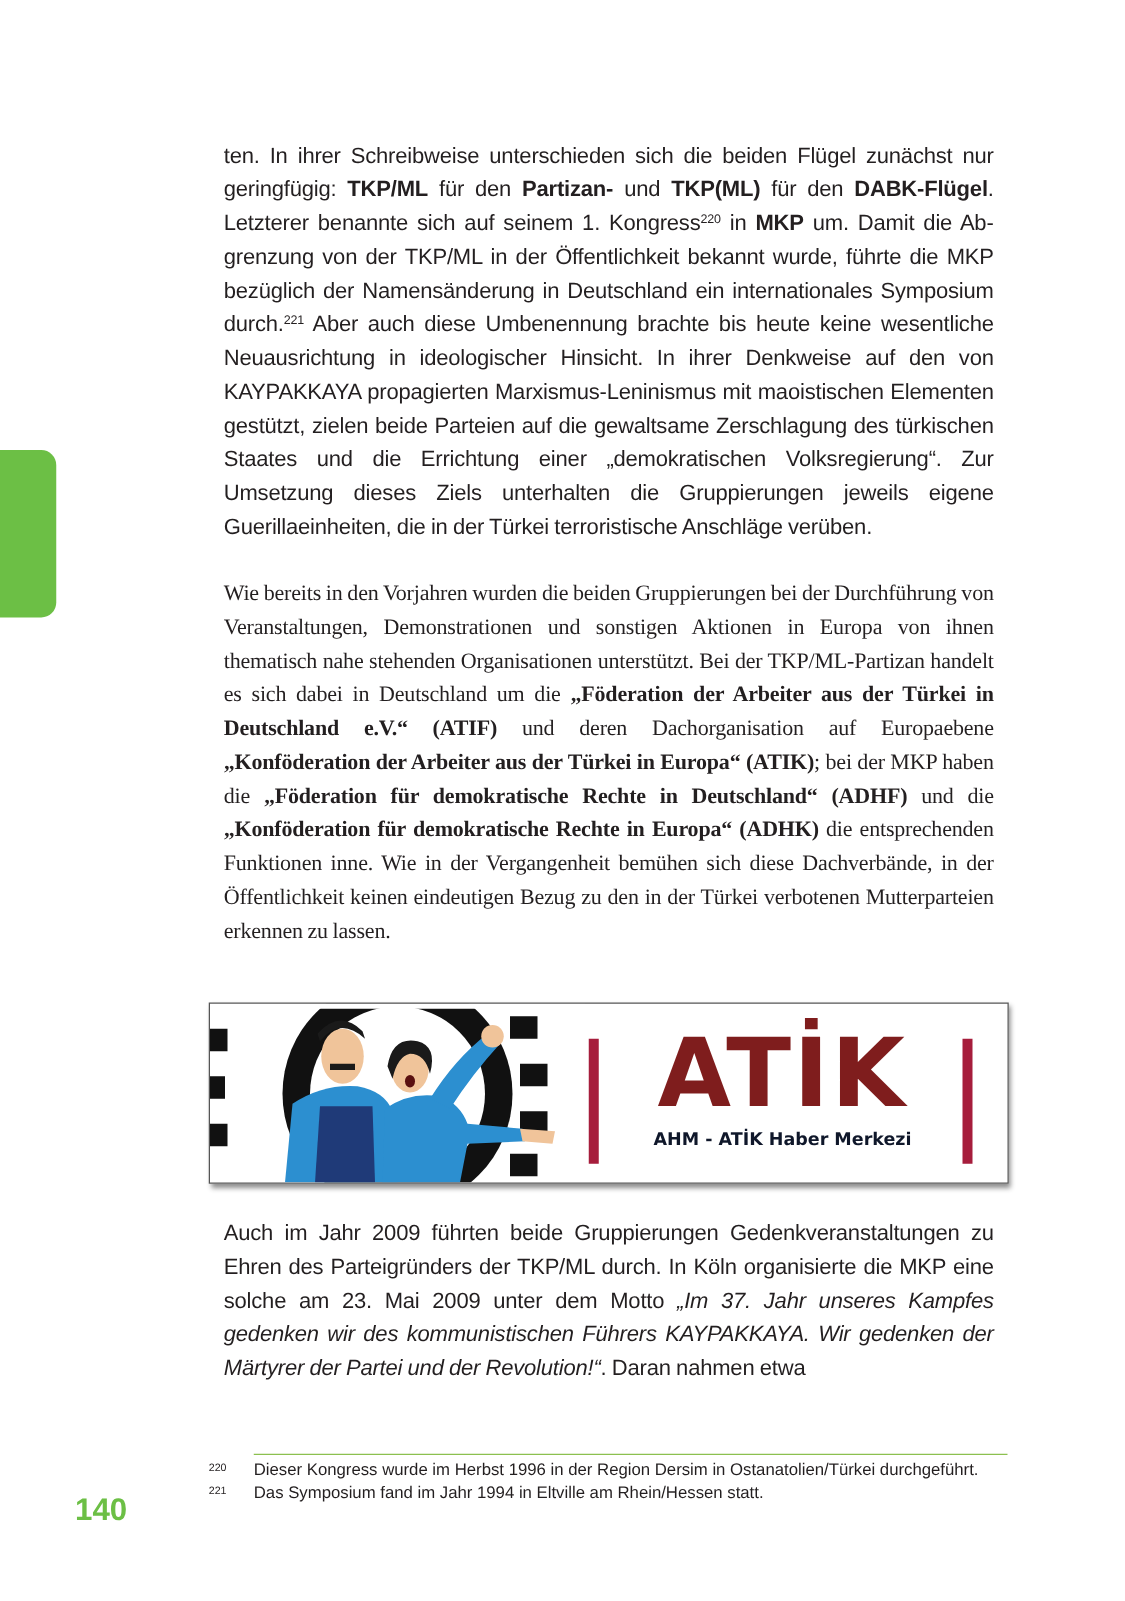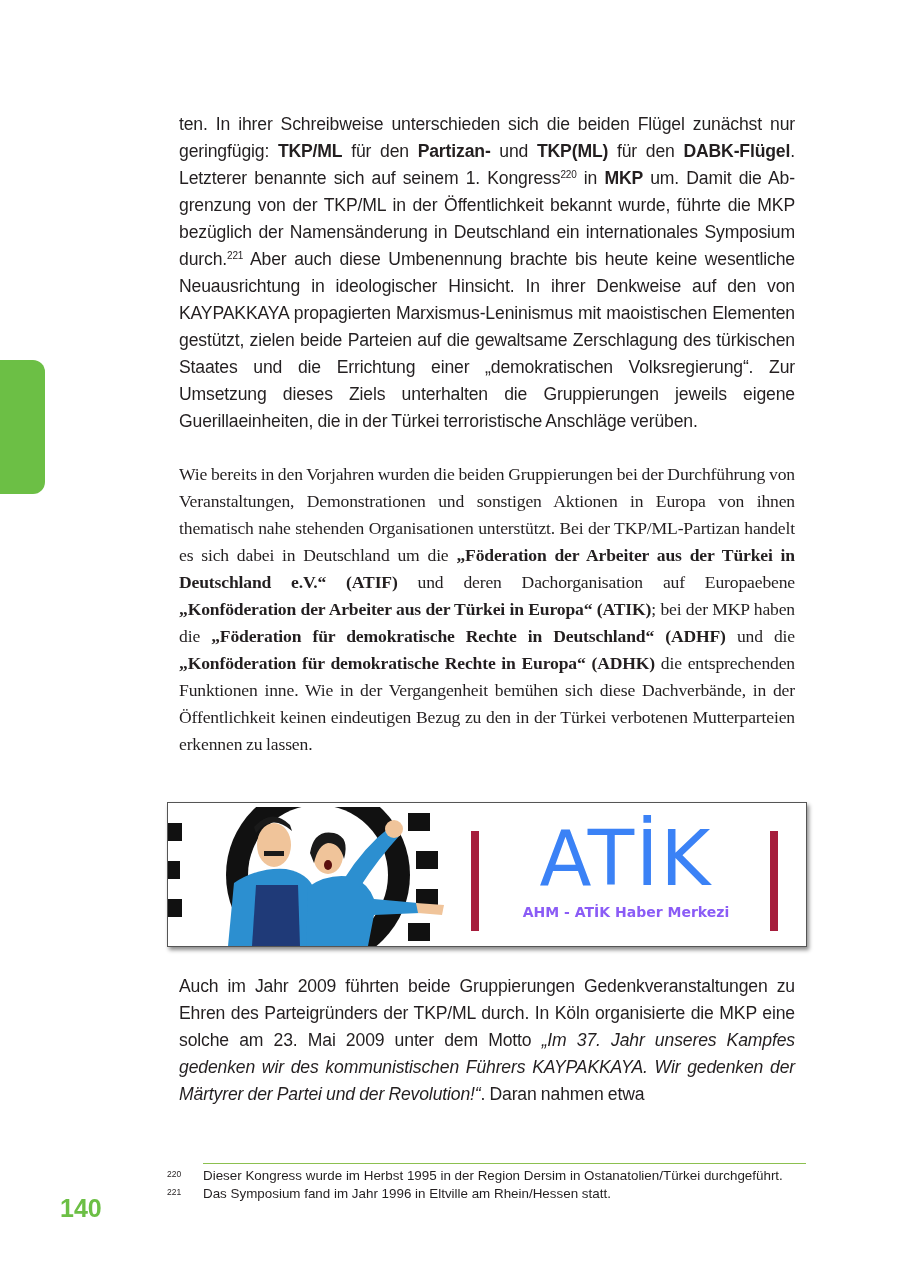--- a/index.html
+++ b/index.html
@@ -75,36 +75,36 @@
     }
     .figure .logo-bar-left { left: 303px; }
     .figure .logo-bar-right { left: 602px; }
     .figure .logo-title {
       position: absolute;
       left: 318px;
       top: 12px;
       width: 280px;
       text-align: center;
       font-family: "DejaVu Sans", sans-serif;
-      font-weight: normal;
+      font-weight: bold;
       font-size: 76px;
       line-height: 88px;
-      color: #3b82f6;
+      color: #7f1d1d;
       letter-spacing: 2px;
     }
     .figure .logo-subtitle {
       position: absolute;
       left: 318px;
       top: 101px;
       width: 280px;
       text-align: center;
       font-family: "DejaVu Sans", sans-serif;
       font-weight: bold;
       font-size: 14px;
-      color: #8b5cf6;
+      color: #0f172a;
     }
     .footnote-rule {
       position: absolute;
       left: 203px;
       top: 1163px;
       width: 603px;
       height: 1px;
       background: #8cc04f;
     }
     .footnotes {
@@ -185,21 +185,21 @@
 
 <div class="body-text para3">
   <p>Auch im Jahr 2009 führten beide Gruppierungen Gedenkveranstaltungen zu Ehren des Parteigründers der TKP/ML durch. In Köln organisierte die MKP eine solche am 23. Mai 2009 unter dem Motto <i>„Im 37. Jahr unseres Kampfes gedenken wir des kommunistischen Führers KAYPAKKAYA. Wir gedenken der Märtyrer der Partei und der Revolution!“</i>. Daran nahmen etwa</p>
 </div>
 
 <div class="footnote-rule"></div>
 
 <div class="footnotes">
   <div class="footnote">
     <span class="fn-num">220</span>
-    <span>Dieser Kongress wurde im Herbst 1995 in der Region Dersim in Ostanatolien/Türkei durch­geführt.</span>
+    <span>Dieser Kongress wurde im Herbst 1996 in der Region Dersim in Ostanatolien/Türkei durch­geführt.</span>
   </div>
   <div class="footnote">
     <span class="fn-num">221</span>
-    <span>Das Symposium fand im Jahr 1996 in Eltville am Rhein/Hessen statt.</span>
+    <span>Das Symposium fand im Jahr 1994 in Eltville am Rhein/Hessen statt.</span>
   </div>
 </div>
 
 <div class="page-number">140</div>
 
 </body></html>

